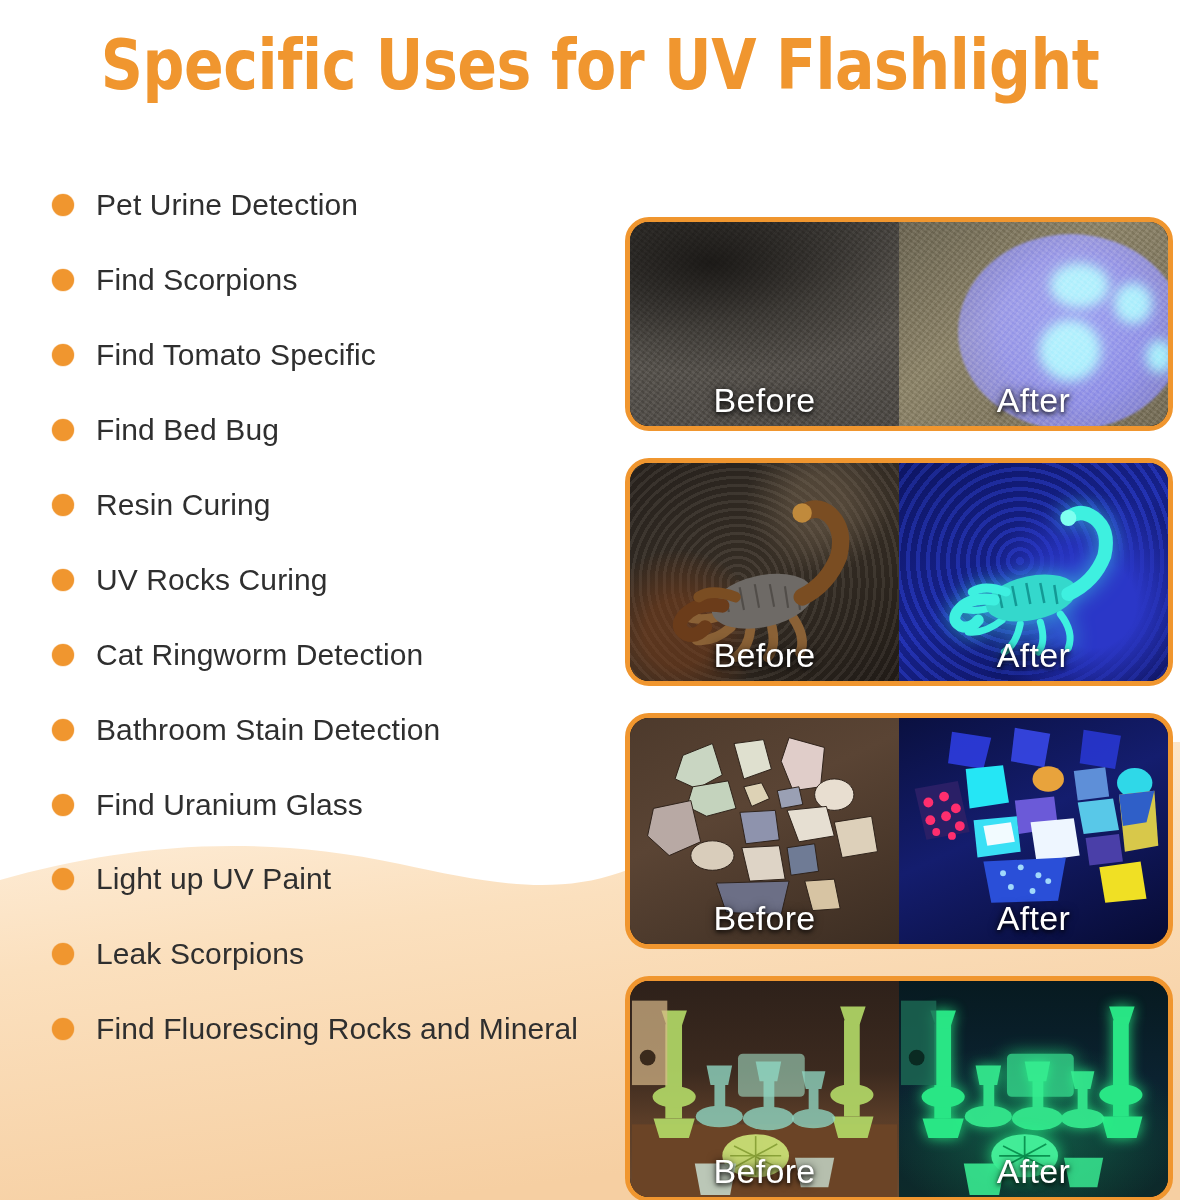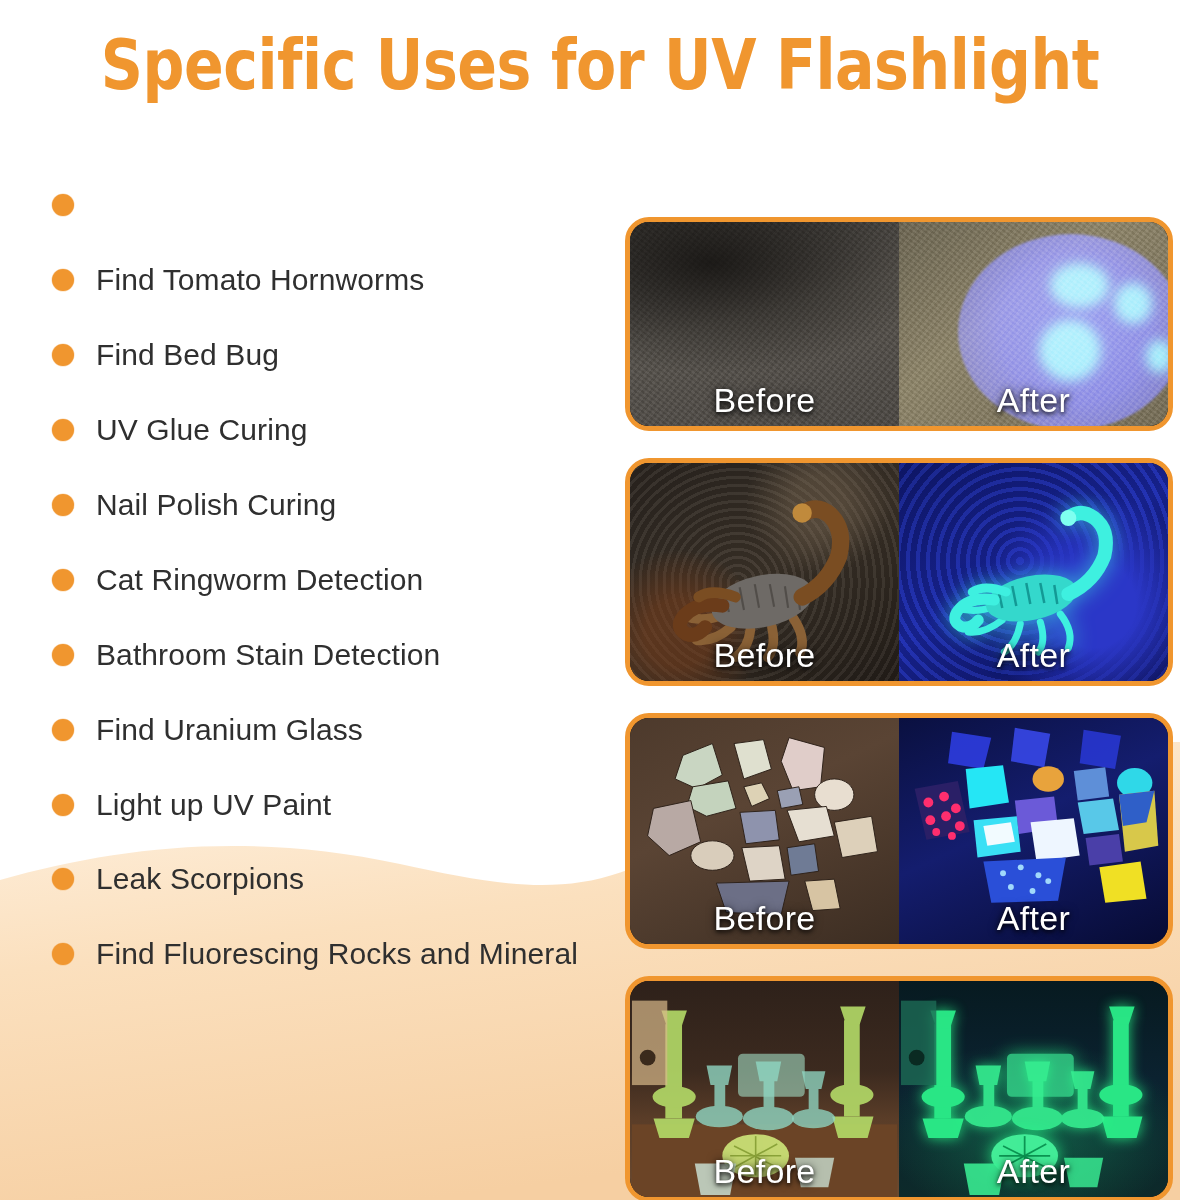--- a/index.html
+++ b/index.html
@@ -165,36 +165,41 @@
       </linearGradient>
     </defs>
     <path d="M0,880 C120,846 250,832 400,864 C520,890 600,905 700,828 C800,752 900,742 1200,742 L1200,1200 L0,1200 Z" fill="url(#peachGrad)"></path>
   </svg>
 
   <div class="title">Specific Uses for UV Flashlight</div>
 
   <ul class="uses-list">
     <li class="use-item">
       <span class="bullet"></span>
-    </li>
-    <li class="use-item">
-      <span class="bullet"></span>
-      <span class="use-label">Find Tomato Hornworms</span>
+      <span class="use-label">Pet Urine Detection</span>
+    </li>
+    <li class="use-item">
+      <span class="bullet"></span>
+      <span class="use-label">Find Scorpions</span>
+    </li>
+    <li class="use-item">
+      <span class="bullet"></span>
+      <span class="use-label">Find Tomato Specific</span>
     </li>
     <li class="use-item">
       <span class="bullet"></span>
       <span class="use-label">Find Bed Bug</span>
     </li>
     <li class="use-item">
       <span class="bullet"></span>
-      <span class="use-label">UV Glue Curing</span>
-    </li>
-    <li class="use-item">
-      <span class="bullet"></span>
-      <span class="use-label">Nail Polish Curing</span>
+      <span class="use-label">Resin Curing</span>
+    </li>
+    <li class="use-item">
+      <span class="bullet"></span>
+      <span class="use-label">UV Rocks Curing</span>
     </li>
     <li class="use-item">
       <span class="bullet"></span>
       <span class="use-label">Cat Ringworm Detection</span>
     </li>
     <li class="use-item">
       <span class="bullet"></span>
       <span class="use-label">Bathroom Stain Detection</span>
     </li>
     <li class="use-item">

